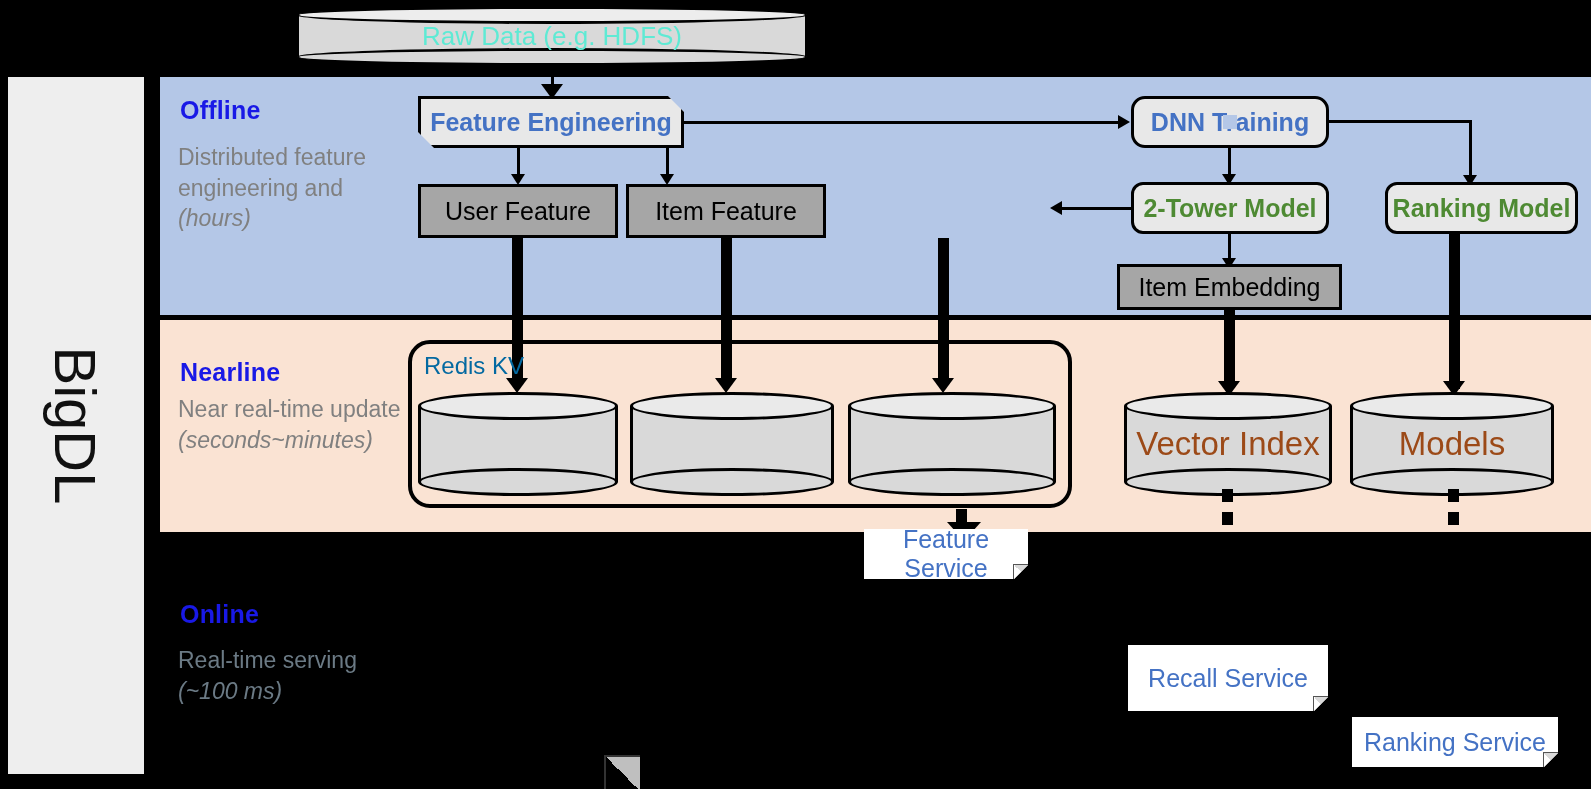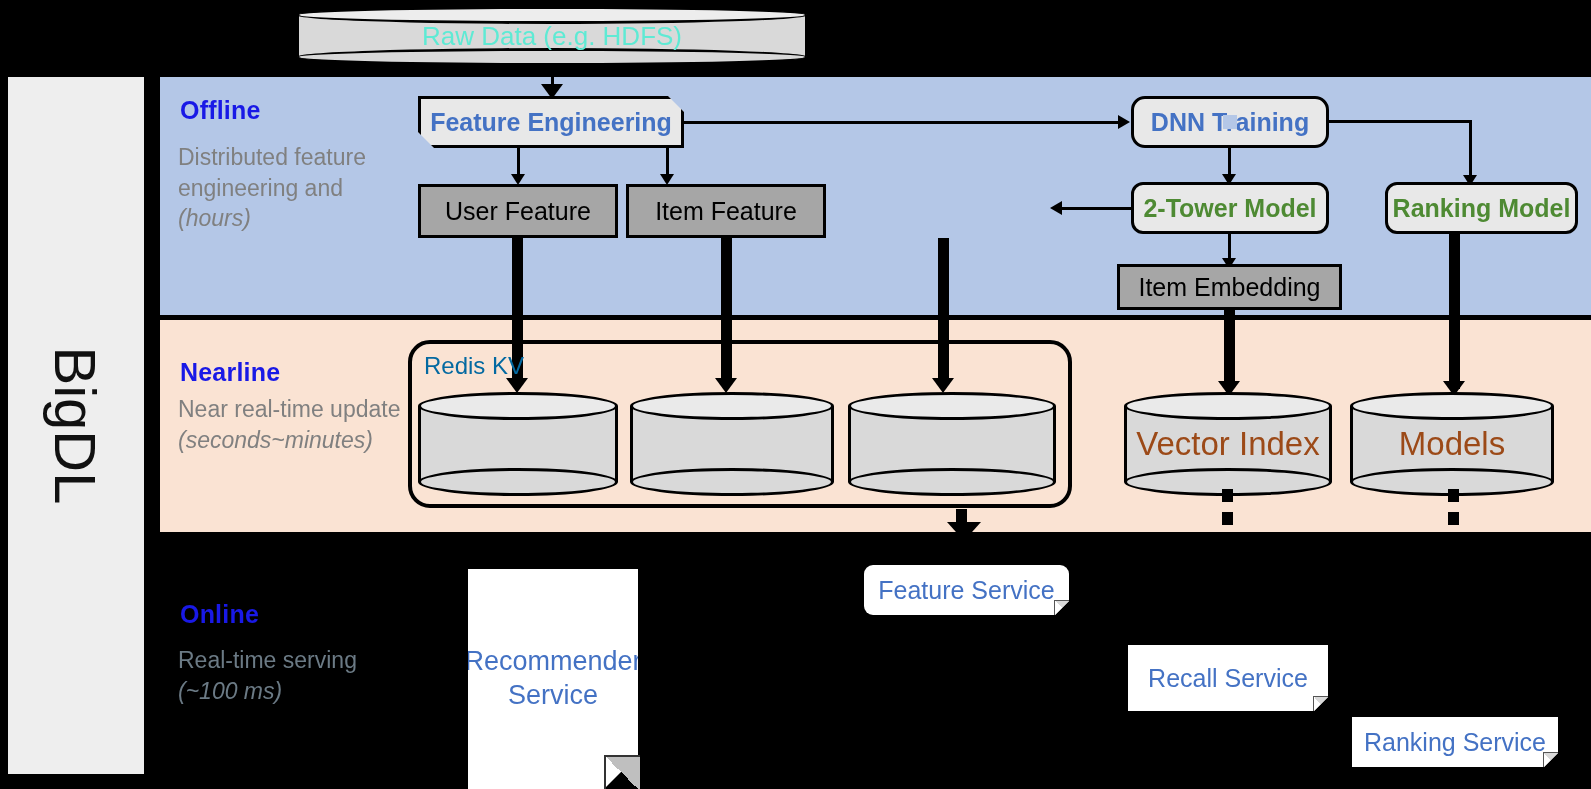--- a/index.html
+++ b/index.html
@@ -232,27 +232,23 @@
 
   <div class="dot" style="left:956px;top:509px;"></div>
   <div class="ah-down-big" style="left:947px;top:522px;"></div>
 
   <div class="dot" style="left:1222px;top:489px;"></div>
   <div class="dot" style="left:1222px;top:512px;"></div>
 
   <div class="dot" style="left:1448px;top:489px;"></div>
   <div class="dot" style="left:1448px;top:512px;"></div>
 
-  <div class="node" id="n-recsvc" style="left:468px;top:569px;width:170px;height:220px;flex-direction:column;">
-    <span>Recommender</span>
-    <span>Service</span>
-  </div>
   <div id="n-recsvc-fold" style="left:604px;top:755px;"></div>
 
-  <div class="node note" style="left:864px;top:565px;width:205px;height:50px;border-radius:9px;">
+  <div class="node note" style="left:864px;top:529px;width:164px;height:50px;">
     <span>Feature Service</span>
     <div class="fold"></div>
   </div>
 
   <div class="node note" style="left:1128px;top:645px;width:200px;height:66px;">
     <span>Recall Service</span>
     <div class="fold"></div>
   </div>
 
   <div class="node note" style="left:1352px;top:717px;width:206px;height:50px;">

